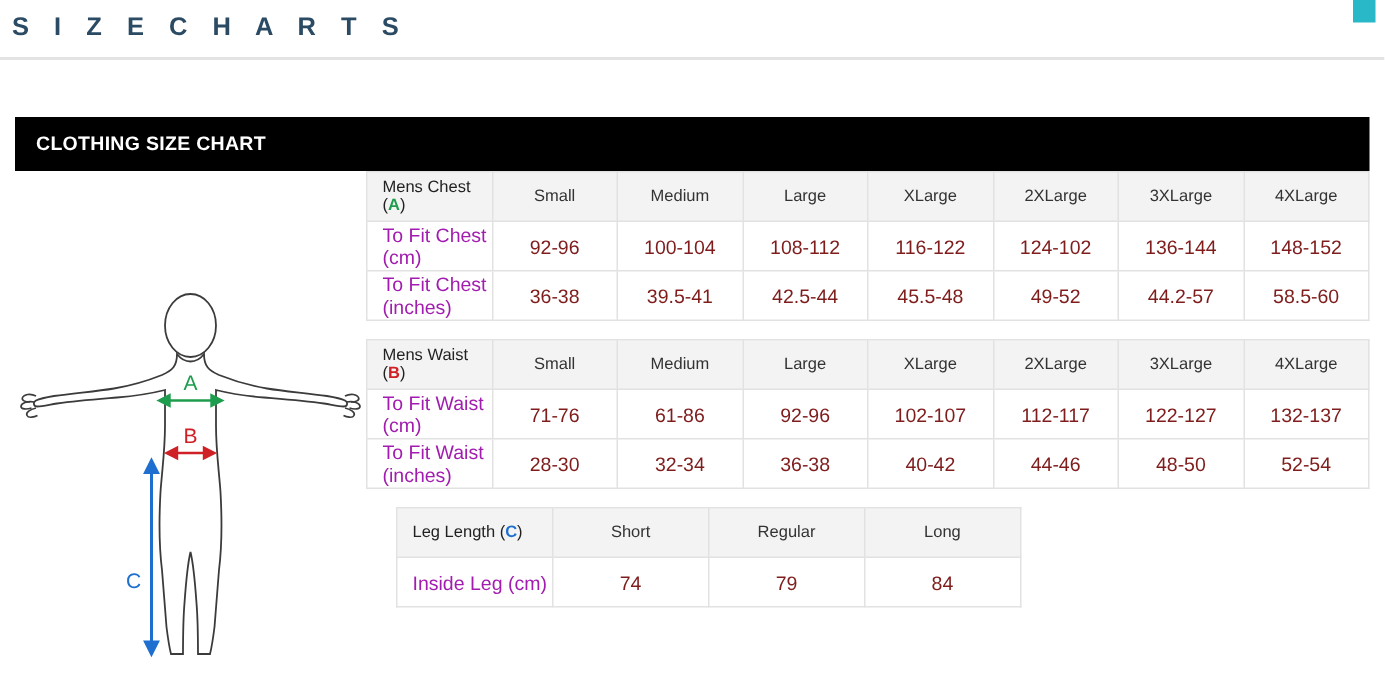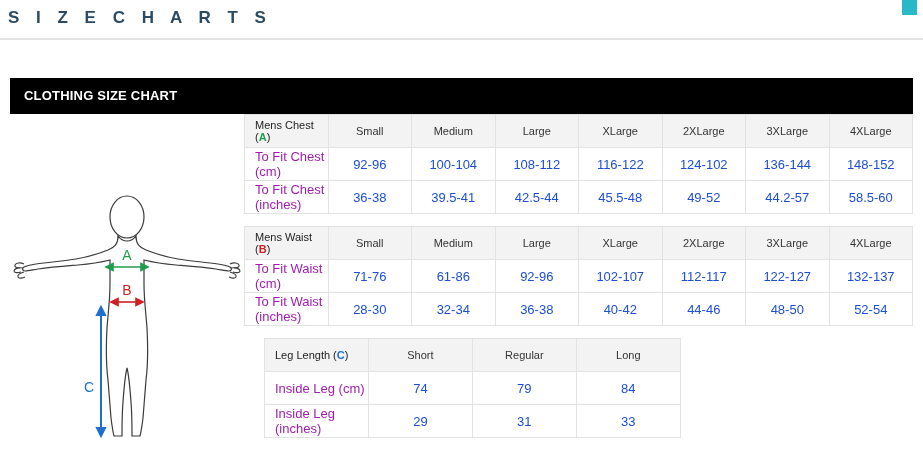--- a/index.html
+++ b/index.html
@@ -87,21 +87,21 @@
   }
   table.size-table {
     border-collapse: collapse;
     width: 100%;
     table-layout: fixed;
   }
   table.size-table td {
     border: 1px solid #e2e2e2;
     height: 30px;
     font-size: 13px;
-    color: #1d4ed8;
+    color: #7f1d1d;
     text-align: center;
     font-family: "Liberation Sans", sans-serif;
   }
   table.size-table td.rowlabel {
     text-align: left;
     padding-left: 10px;
     color: #a21caf;
   }
   table.size-table tr.header td {
     background: #f3f3f3;
@@ -291,25 +291,19 @@
             <td>Short</td>
             <td>Regular</td>
             <td>Long</td>
           </tr>
           <tr>
             <td class="rowlabel">Inside Leg (cm)</td>
             <td>74</td>
             <td>79</td>
             <td>84</td>
           </tr>
-          <tr>
-            <td class="rowlabel">Inside Leg (inches)</td>
-            <td>29</td>
-            <td>31</td>
-            <td>33</td>
-          </tr>
         </tbody>
           </table>
       </div>
 
     </div>
   </div>
 </div>
 
 </body></html>

